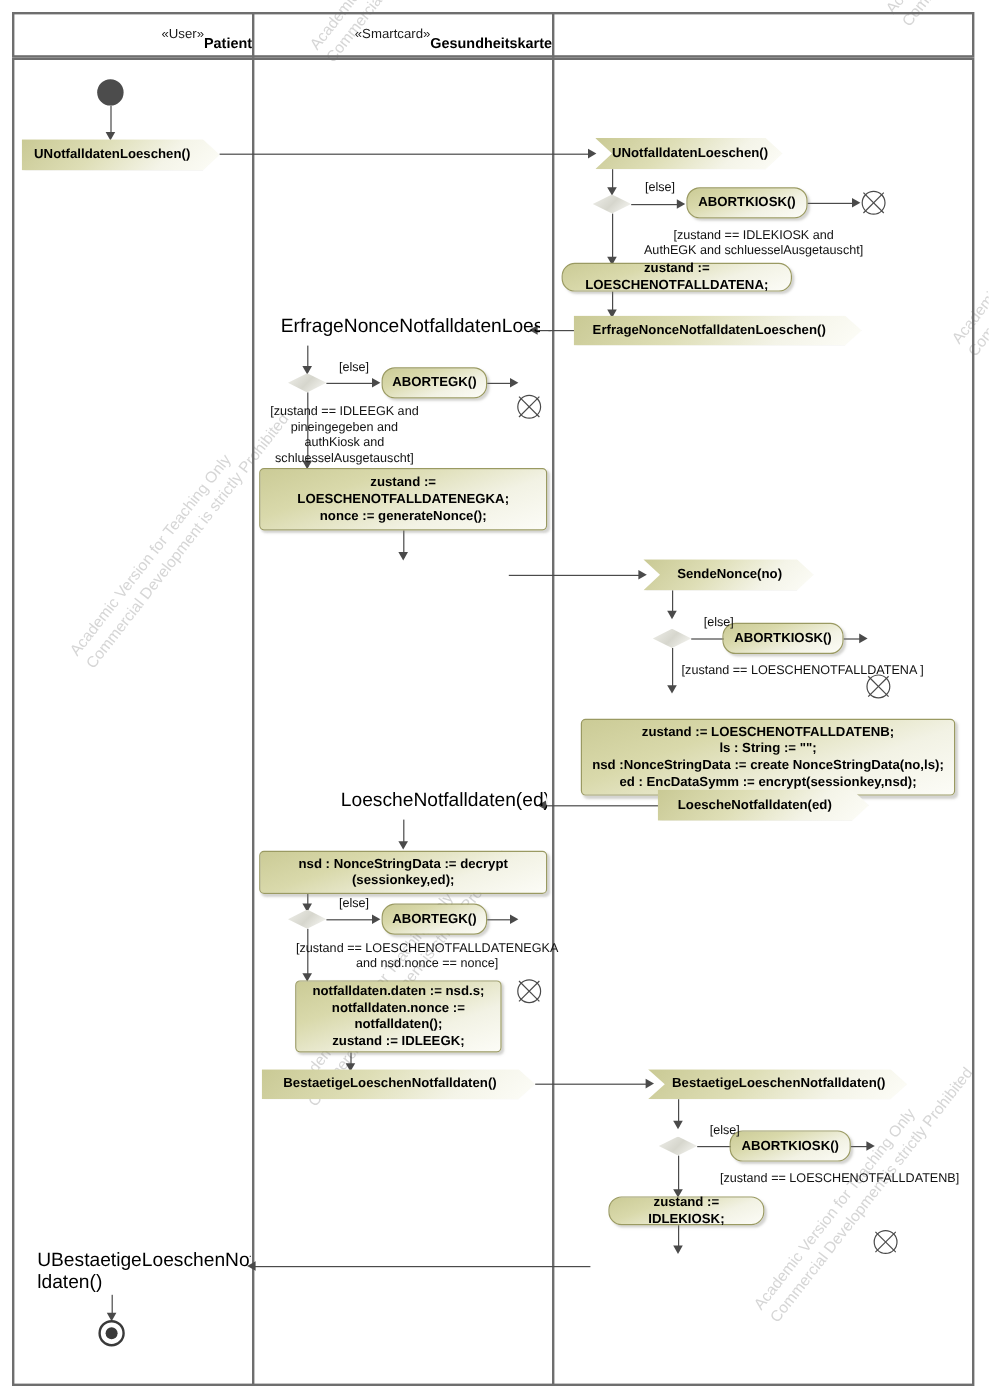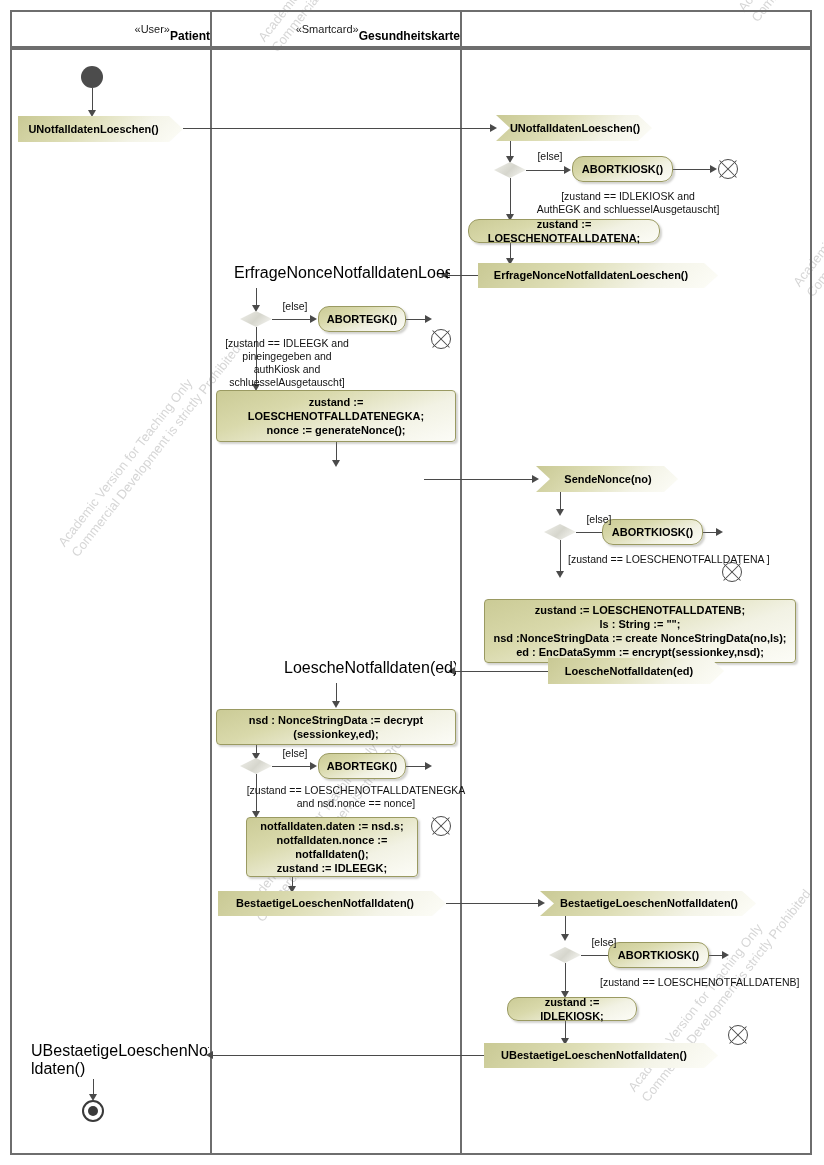--- a/index.html
+++ b/index.html
@@ -401,21 +401,20 @@
 
   <div class="guard" style="left:600px;top:976px;width:230px;text-align:left;">[zustand == LOESCHENOTFALLDATENB]</div>
   <div class="ln v" style="left:565px;top:963px;height:33px;"></div>
   <div class="arw down" style="left:561px;top:991px;"></div>
 
   <div class="node action" style="left:507px;top:997px;width:130px;height:24px;">zustand := IDLEKIOSK;</div>
 
   <div class="ln v" style="left:565px;top:1021px;height:22px;"></div>
   <div class="arw down" style="left:561px;top:1038px;"></div>
 
-  <div class="node sig-send" style="left:484px;top:1043px;width:234px;height:25px;">UBestaetigeLoeschenNotfalldaten()</div>
 
   <div class="ln h" style="left:212px;top:1055px;width:280px;"></div>
   <div class="arw left" style="left:206px;top:1051px;"></div>
 
   <div class="node sig-recv-flat" style="left:13px;top:1042px;width:196px;height:37px;flex-direction:column;">
     <div>UBestaetigeLoeschenNotfal</div>
     <div>ldaten()</div>
   </div>
 
   <div class="ln v" style="left:93px;top:1079px;height:19px;"></div>

